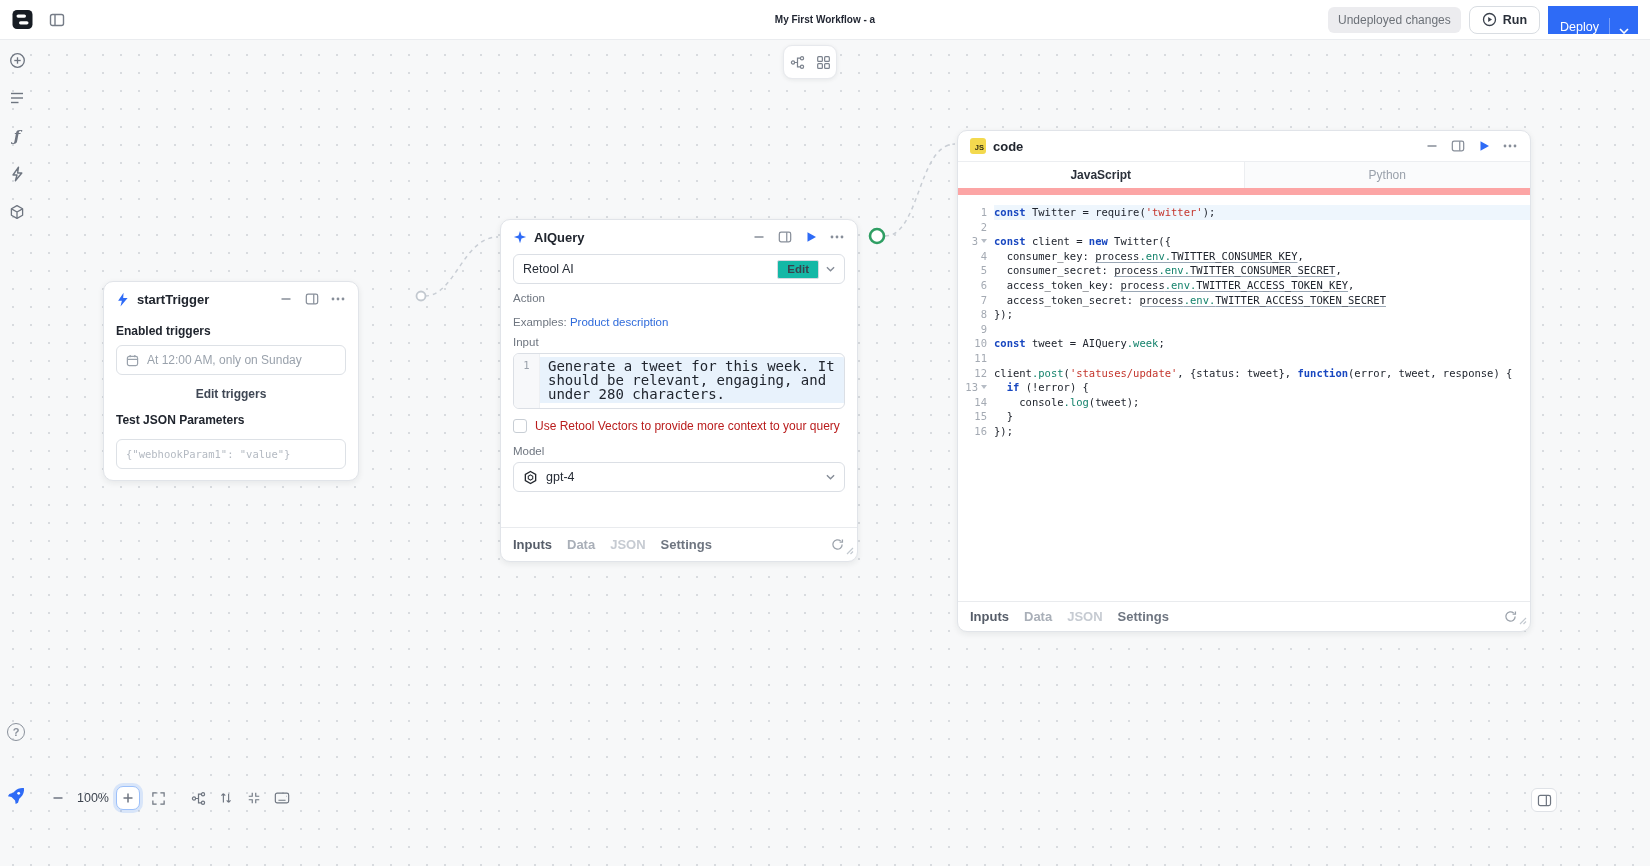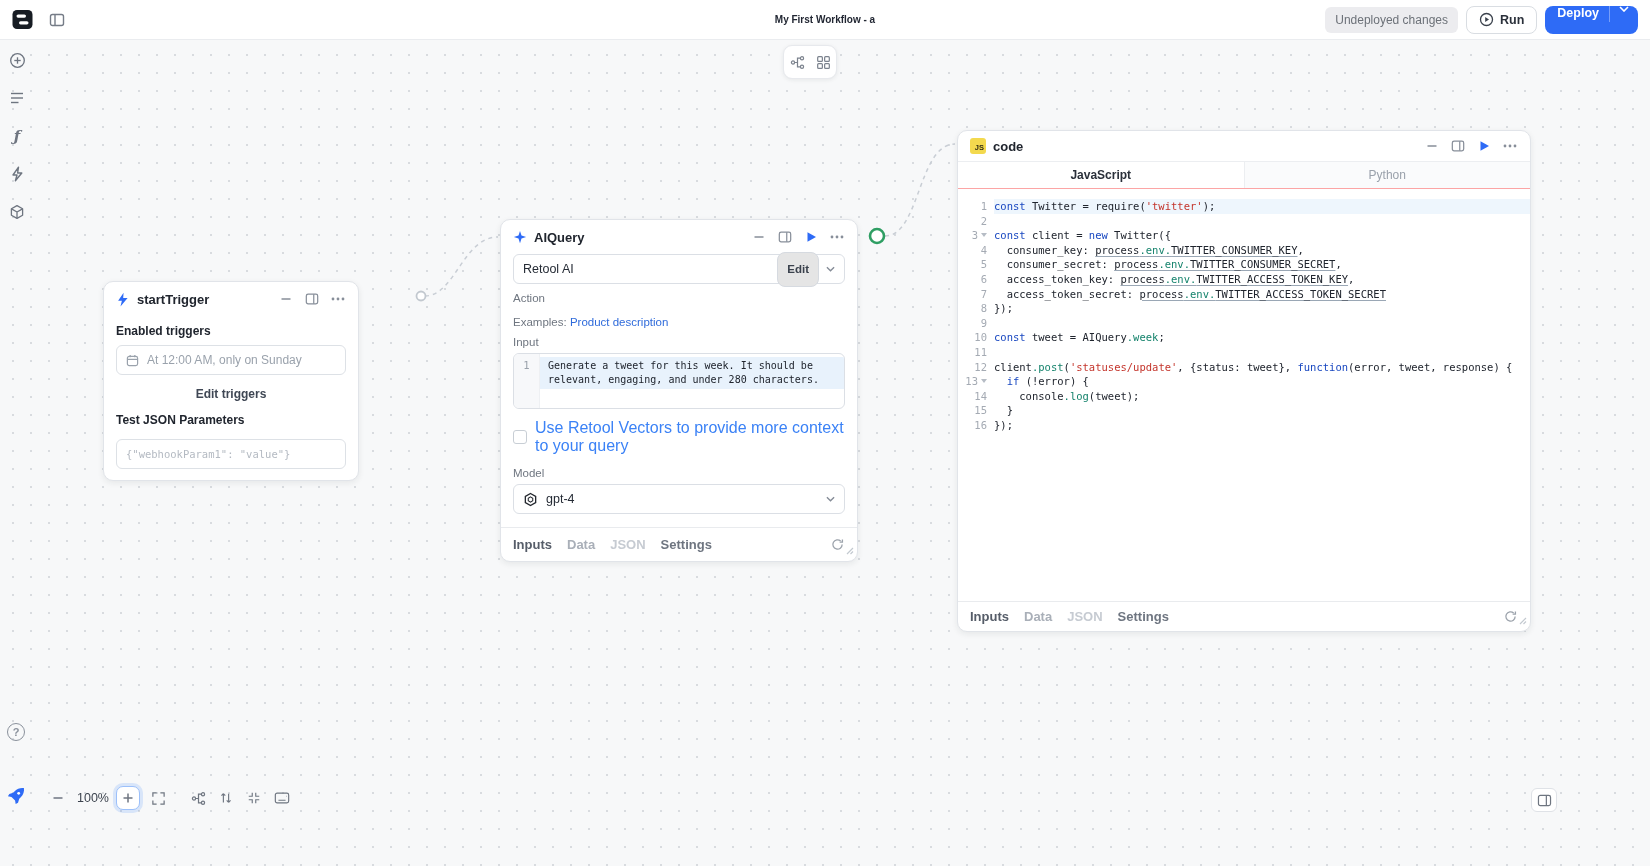--- a/index.html
+++ b/index.html
@@ -9,22 +9,22 @@
   
   .app-header{position:absolute;top:0;left:0;width:1650px;height:40px;background:#fff;
     border-bottom:1px solid #eaecef;display:flex;align-items:center;z-index:20;padding:0 12px}
   .hdr-left{display:flex;align-items:center;gap:16px}
   .hdr-title{position:absolute;left:50%;transform:translateX(-50%);font-size:10px;font-weight:700;color:#222733}
   .hdr-right{margin-left:auto;display:flex;align-items:center;gap:8px}
   .badge{height:26px;display:flex;align-items:center;padding:0 10px;background:#ececef;border-radius:6px;
     font-size:12px;color:#6c7178;white-space:nowrap}
   .run-btn{height:28px;display:flex;align-items:center;gap:6px;padding:0 12px;background:#fff;
     border:1px solid #d9dde2;border-radius:8px;font-size:12.5px;font-weight:700;color:#2a303a;cursor:pointer}
-  .deploy-btn{height:28px;display:flex;align-items:flex-start;background:var(--accent,#2e6bf6);border-radius:8px;
-    color:#fff;font-size:12.5px;font-weight:700;cursor:pointer}
+  .deploy-btn{height:28px;display:flex;align-items:flex-end;background:var(--accent,#2e6bf6);border-radius:0;
+    color:#fff;font-size:12.5px;font-weight:400;cursor:pointer}
   .deploy-label{padding:0 10px 0 12px}
   .deploy-divider{width:1px;height:16px;background:rgba(255,255,255,.35)}
   .deploy-caret{padding:0 9px;display:flex;align-items:center}
   .icon-btn{display:flex;align-items:center;justify-content:center;color:#878e99;cursor:pointer}
 
   
   .canvas{position:absolute;top:40px;left:0;width:1650px;height:826px;background-color:#f7f8f9;
     background-image:radial-gradient(circle,#d8dbdf 1px,rgba(0,0,0,0) 1.2px);
     background-size:18px 18px;background-position:4px 6px;overflow:hidden}
   .connectors{position:absolute;left:0;top:0;z-index:1;pointer-events:none}
@@ -63,60 +63,60 @@
   .json-input::placeholder{color:#b4bac2}
 
   
   .select{height:30px;border:1px solid #dbdfe5;border-radius:6px;display:flex;align-items:center;gap:8px;
     padding:0 9px;background:#fff;font-size:12.5px;color:#252b35;cursor:pointer;flex:none}
   .select .caret{margin-left:auto;display:flex}
   .mini-label{font-size:11.5px;color:#6f7680;margin:8px 0 5px}
 
   
   .ai-body{padding:0 12px;display:flex;flex-direction:column;flex:1}
-  .edit-btn{height:35px;padding:0 9px;border:1px solid #d6dae0;border-radius:8px;font-size:11.5px;
-    font-weight:700;color:#3a414c;display:flex;align-items:center;background:#e5e5e5;cursor:pointer}
+  .edit-btn{height:19px;padding:0 9px;border:1px solid #d6dae0;border-radius:2px;font-size:11.5px;
+    font-weight:700;color:#3a414c;display:flex;align-items:center;background:#14b8a6;cursor:pointer}
   .examples{font-size:11.5px;color:#6f7680;margin-top:7px}
   .examples .link{color:var(--link,#2f6bdb);cursor:pointer}
   .ai-editor{border:1px solid #dbdfe5;border-radius:6px;overflow:hidden;display:flex;height:56px;background:#fff;flex:none}
   .ai-gutter{width:26px;background:#f7f8fa;border-right:1px solid #eef0f3;font-family:"DejaVu Sans Mono",monospace;
     font-size:10.5px;color:#9aa1ab;text-align:center;padding-top:5px;flex:none}
   .ai-content{flex:1;padding-top:3px}
-  .ai-active-line{background:#e8f2fc;padding:2px 8px;font-family:"DejaVu Sans Mono",monospace;font-size:10px;
+  .ai-active-line{background:#e8f2fc;padding:2px 8px;font-family:"DejaVu Sans Mono",monospace;font-size:14px;
     line-height:14px;color:#20252e;white-space:pre-wrap;word-break:break-word}
   .check-row{display:flex;align-items:center;gap:8px;margin-top:10px;cursor:pointer}
   .checkbox{width:14px;height:14px;border:1px solid #c8ced5;border-radius:3px;background:#fff;flex:none}
-  .check-label{font-size:16px;color:#3b82f6}
+  .check-label{font-size:12px;color:#b91c1c}
 
   .node-footer{margin-top:auto;border-top:1px solid #e9ebee;height:34px;display:flex;align-items:center;
     padding:0 12px;flex:none;position:relative}
   .ftabs{display:flex;gap:15px}
   .ftab{font-size:13px;font-weight:700;cursor:pointer}
   .ftab.f0{color:#565d69}.ftab.f1{color:#a9afb8}.ftab.f2{color:#c6cbd2}.ftab.f3{color:#6e7580}
   .footer-refresh{margin-left:auto;color:#9ba2ab;width:16px;height:16px}
   .grip{position:absolute;right:3px;bottom:2px;color:#c3c9d0}
 
   
   .js-badge{width:16px;height:16px;background:var(--js-yellow,#f3d94e);border-radius:3px;font-size:7.5px;
     font-weight:700;color:#2f2b12;display:flex;align-items:flex-end;justify-content:flex-end;padding:2px}
-  .lang-tabs{display:flex;border-top:1px solid #eceef1;border-bottom:1px solid #fca5a5;flex:none}
+  .lang-tabs{display:flex;border-top:1px solid #eceef1;border-bottom:7px solid #fca5a5;flex:none}
   .lang-tab{flex:1;height:26px;display:flex;align-items:center;justify-content:center;font-size:12px;
     color:#9aa1ab;background:#fafbfc;cursor:pointer}
   .lang-tab.active{background:#fff;color:#2a303a;font-weight:700}
   .lang-tab + .lang-tab{border-left:1px solid #eceef1}
   .code-editor{flex:1;overflow:hidden;padding-top:10px;background:#fff}
   .crow{display:flex;min-height:14.6px}
   .crow .gut{width:36px;flex:none;display:flex;justify-content:flex-end;align-items:flex-start;gap:3px;
     padding-right:7px;font-family:"DejaVu Sans Mono",monospace;font-size:10.5px;line-height:14.6px;color:#a4aab3}
   .crow .ln{flex:1;font-family:"DejaVu Sans Mono",monospace;font-size:10.5px;line-height:14.6px;color:#20252e;
     white-space:pre-wrap;word-break:break-word;padding-right:8px}
   .crow.active .ln{background:#eef6fd}
   .fold{width:0;height:0;border-left:3.5px solid transparent;border-right:3.5px solid transparent;
     border-top:4.5px solid #b6bcc5;margin-top:5px;cursor:pointer}
-  .tok.kw{color:#1847c0;font-weight:400}
+  .tok.kw{color:#1847c0;font-weight:700}
   .tok.str{color:#c4352c}
   .tok.prop{color:#15836c}
   .tok.u{text-decoration:underline;text-decoration-color:#9aa7b5;text-underline-offset:2px}
 
   
   .top-toolbar{position:absolute;left:783px;top:5px;width:54px;height:34px;background:#fff;
     border:1px solid #e7e9ed;border-radius:9px;box-shadow:0 1px 4px rgba(26,32,44,.08);
     display:flex;align-items:center;justify-content:center;gap:10px;z-index:6}
   .top-toolbar .icon-btn{width:16px;height:16px;color:#7b828d}
 

